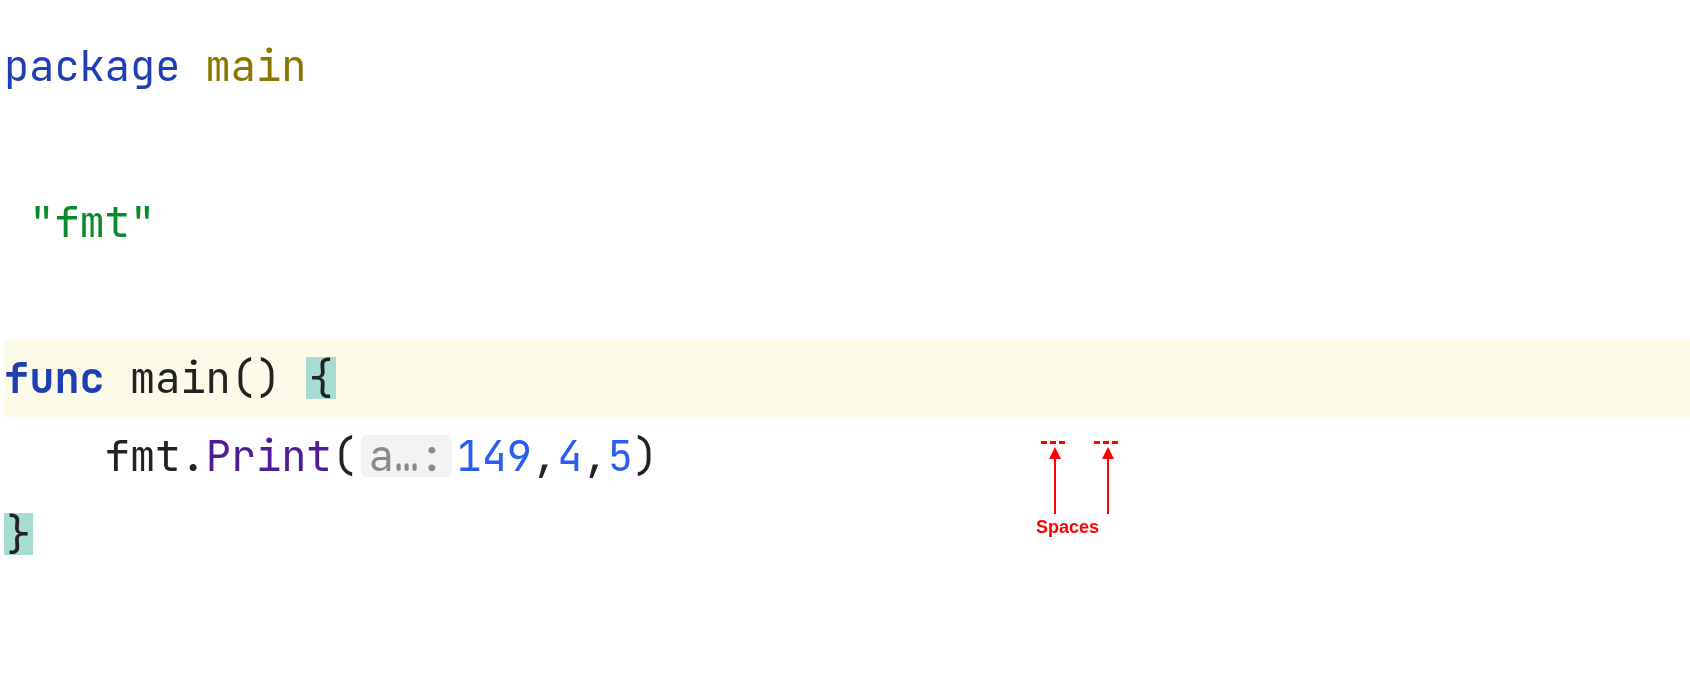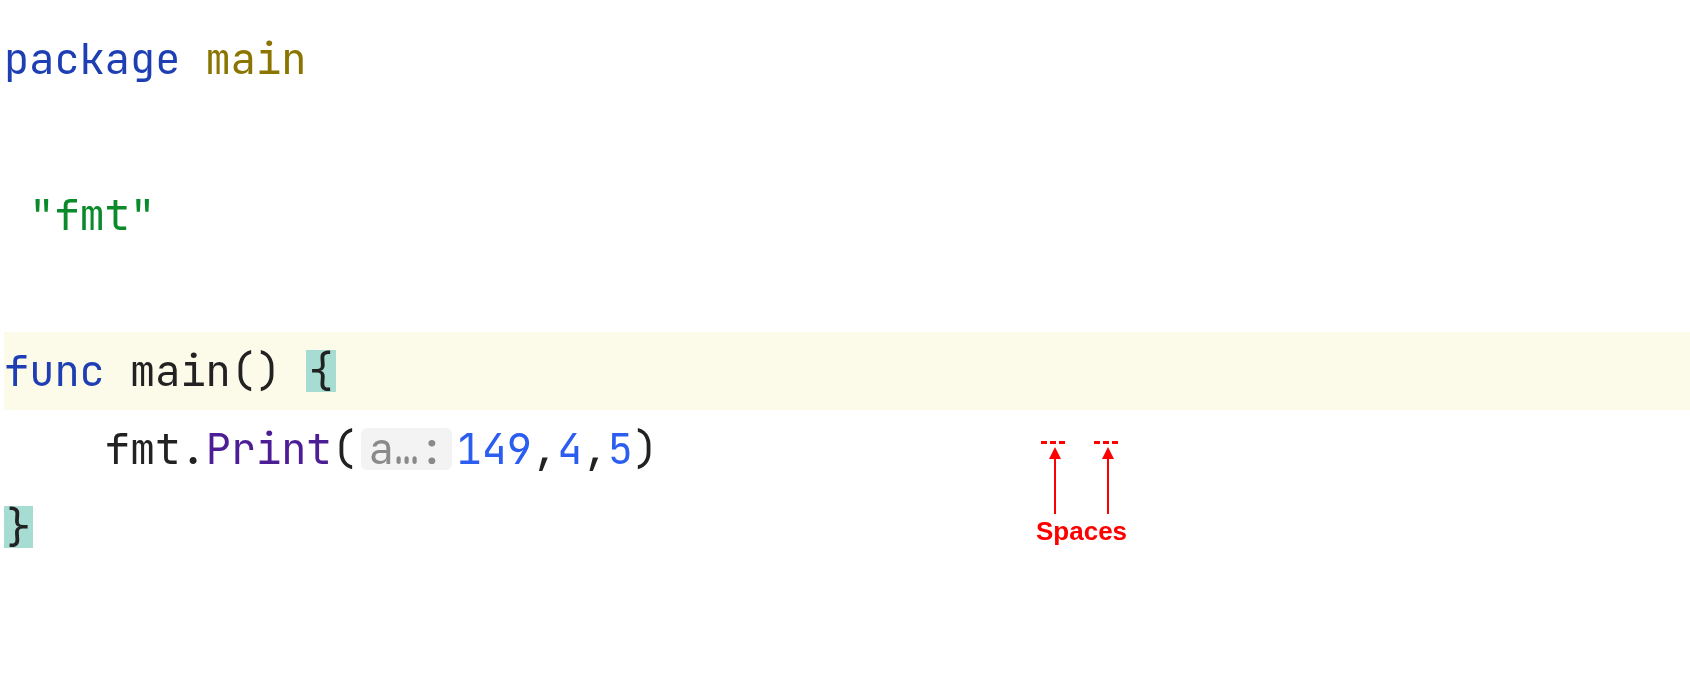--- a/index.html
+++ b/index.html
@@ -9,36 +9,37 @@
     background: #ffffff;
     font-family: "JetBrains Mono", "Menlo", "Consolas", monospace;
     font-size: 42px;
     line-height: 1.0;
     overflow: hidden;
   }
   .editor {
     position: relative;
     padding-top: 20px;
     padding-left: 4px;
+    margin-top: 7px;
   }
   .line {
     white-space: pre;
     height: 78px;
     display: flex;
     align-items: center;
     position: relative;
   }
   .line.highlight {
     background: #fcfae9;
   }
 
   .kw-package  { color: #1e3fb3; }
   .kw-main     { color: #8a7500; }
   .kw-import   { color: #1e3fb3; }
-  .kw-func     { color: #1e3fb3; }
+  .kw-func     { color: #1e3fb3; font-weight: bold; }
   .str         { color: #0a8a2a; }
   .ident       { color: #222; }
   .call        { color: #4c1d95; }
   .punct       { color: #222; }
   .num         { color: #2b5ef0; }
   .comment     { color: #9a9a9a; font-style: italic; }
   .hint        {
     color: #8a8a8a;
     background: #f3f3f3;
     border-radius: 6px;
@@ -50,21 +51,21 @@
     display: inline-block;
     background: #a7dcd2;
     padding: 0 2px;
   }
 
   .annot {
     position: absolute;
     color: #ff0000;
     font-family: "Helvetica Neue", Arial, sans-serif;
     font-weight: 700;
-    font-size: 26px;
+    font-size: 18px;
   }
   .annot-line {
     position: absolute;
     background: #ff0000;
   }
   .annot-arrowhead {
     position: absolute;
     width: 0; height: 0;
     border-left: 6px solid transparent;
     border-right: 6px solid transparent;

